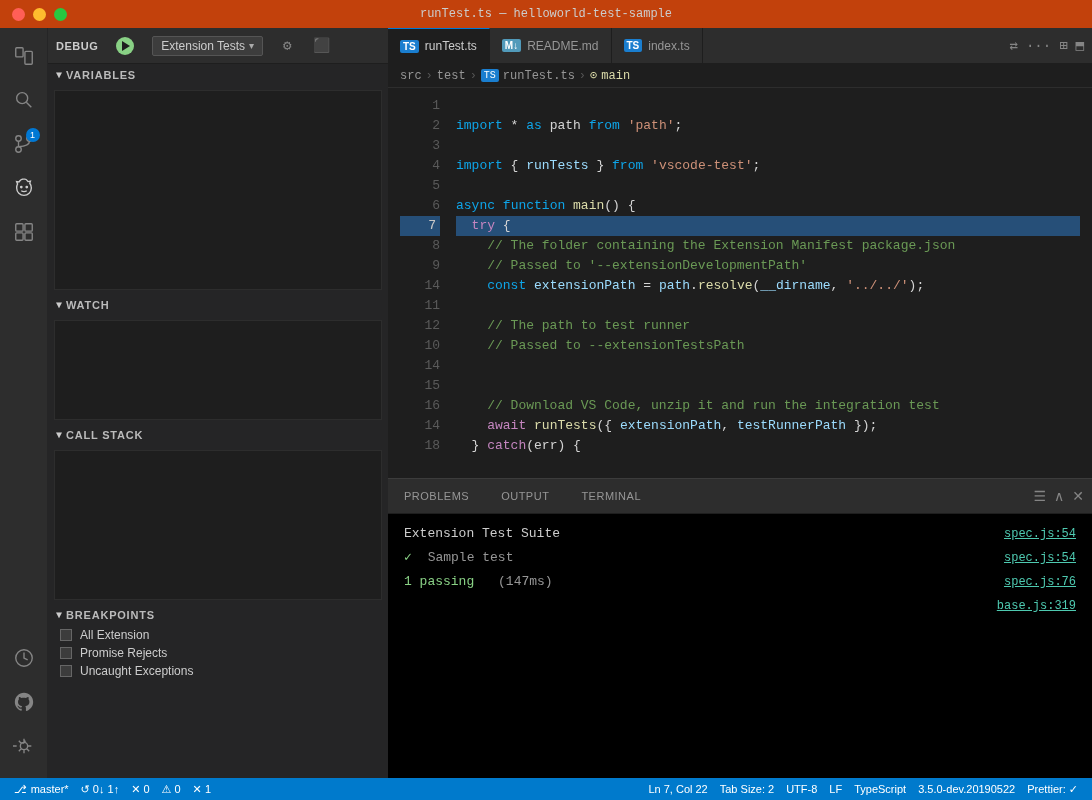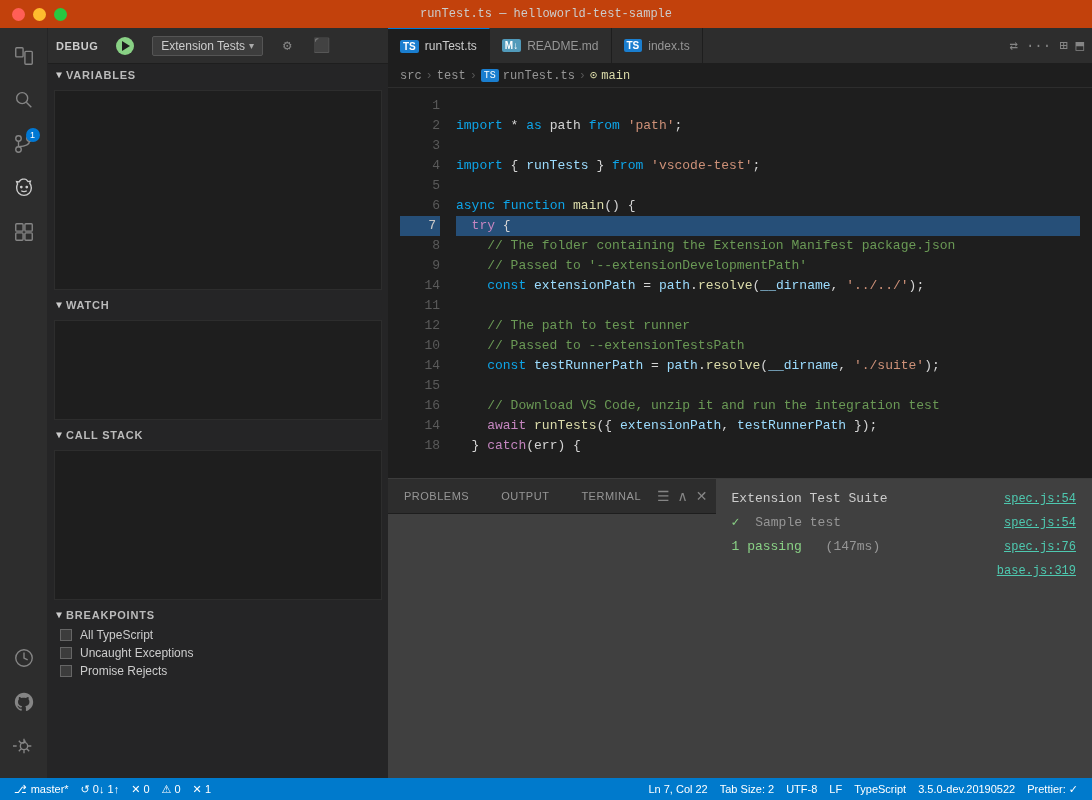--- a/index.html
+++ b/index.html
@@ -332,23 +332,23 @@
     .kw { color: #0ea5e9; }
     .kw2 { color: #c586c0; }
     .fn { color: #dcdcaa; }
     .str { color: #ce9178; }
     .cmt { color: #6a9955; }
     .var { color: #9cdcfe; }
 
     
     .bottom-panel {
       height: 300px;
-      background: #404040;
-      display: flex;
-      flex-direction: row;
+      background: #000000;
+      display: flex;
+      flex-direction: column;
       border-top: 1px solid #3c3c3c;
       flex-shrink: 0;
     }
     .panel-tabs {
       height: 35px;
       background: #2d2d2d;
       display: flex;
       align-items: stretch;
       flex-shrink: 0;
       border-bottom: 1px solid #1e1e1e;
@@ -557,29 +557,29 @@
     </div>
 
     <div class="panel-section breakpoints-section">
       <div class="panel-header">
         <span class="panel-header-arrow">▼</span>
         <span class="panel-header-label">BREAKPOINTS</span>
       </div>
       <div>
         <div class="breakpoint-item">
           <div class="breakpoint-checkbox"></div>
-          <span>All TypeScript</span>
+          <span>All Extension</span>
+        </div>
+        <div class="breakpoint-item">
+          <div class="breakpoint-checkbox"></div>
+          <span>Promise Rejects</span>
         </div>
         <div class="breakpoint-item">
           <div class="breakpoint-checkbox"></div>
           <span>Uncaught Exceptions</span>
-        </div>
-        <div class="breakpoint-item">
-          <div class="breakpoint-checkbox"></div>
-          <span>Promise Rejects</span>
         </div>
       </div>
     </div>
   </div>
 
   <div class="main-area">
 
     <div class="tab-bar">
       <div class="tab active">
         <span class="tab-icon tab-icon-ts">TS</span>
@@ -662,21 +662,20 @@
       <div class="code-line">
         <span class="line-num">12</span>
         <span class="code-content"><span class="cmt">    // The path to test runner</span></span>
       </div>
       <div class="code-line">
         <span class="line-num">10</span>
         <span class="code-content"><span class="cmt">    // Passed to --extensionTestsPath</span></span>
       </div>
       <div class="code-line">
         <span class="line-num">14</span>
-        <span class="code-content">    <span class="kw">const</span> <span class="var">testRunnerPath</span> = <span class="var">path</span>.<span class="fn">resolve</span>(<span class="var">__dirname</span>, <span class="str">'./suite'</span>);</span>
       </div>
       <div class="code-line">
         <span class="line-num">15</span>
         <span class="code-content">&nbsp;</span>
       </div>
       <div class="code-line">
         <span class="line-num">16</span>
         <span class="code-content"><span class="cmt">    // Download VS Code, unzip it and run the integration test</span></span>
       </div>
       <div class="code-line">

